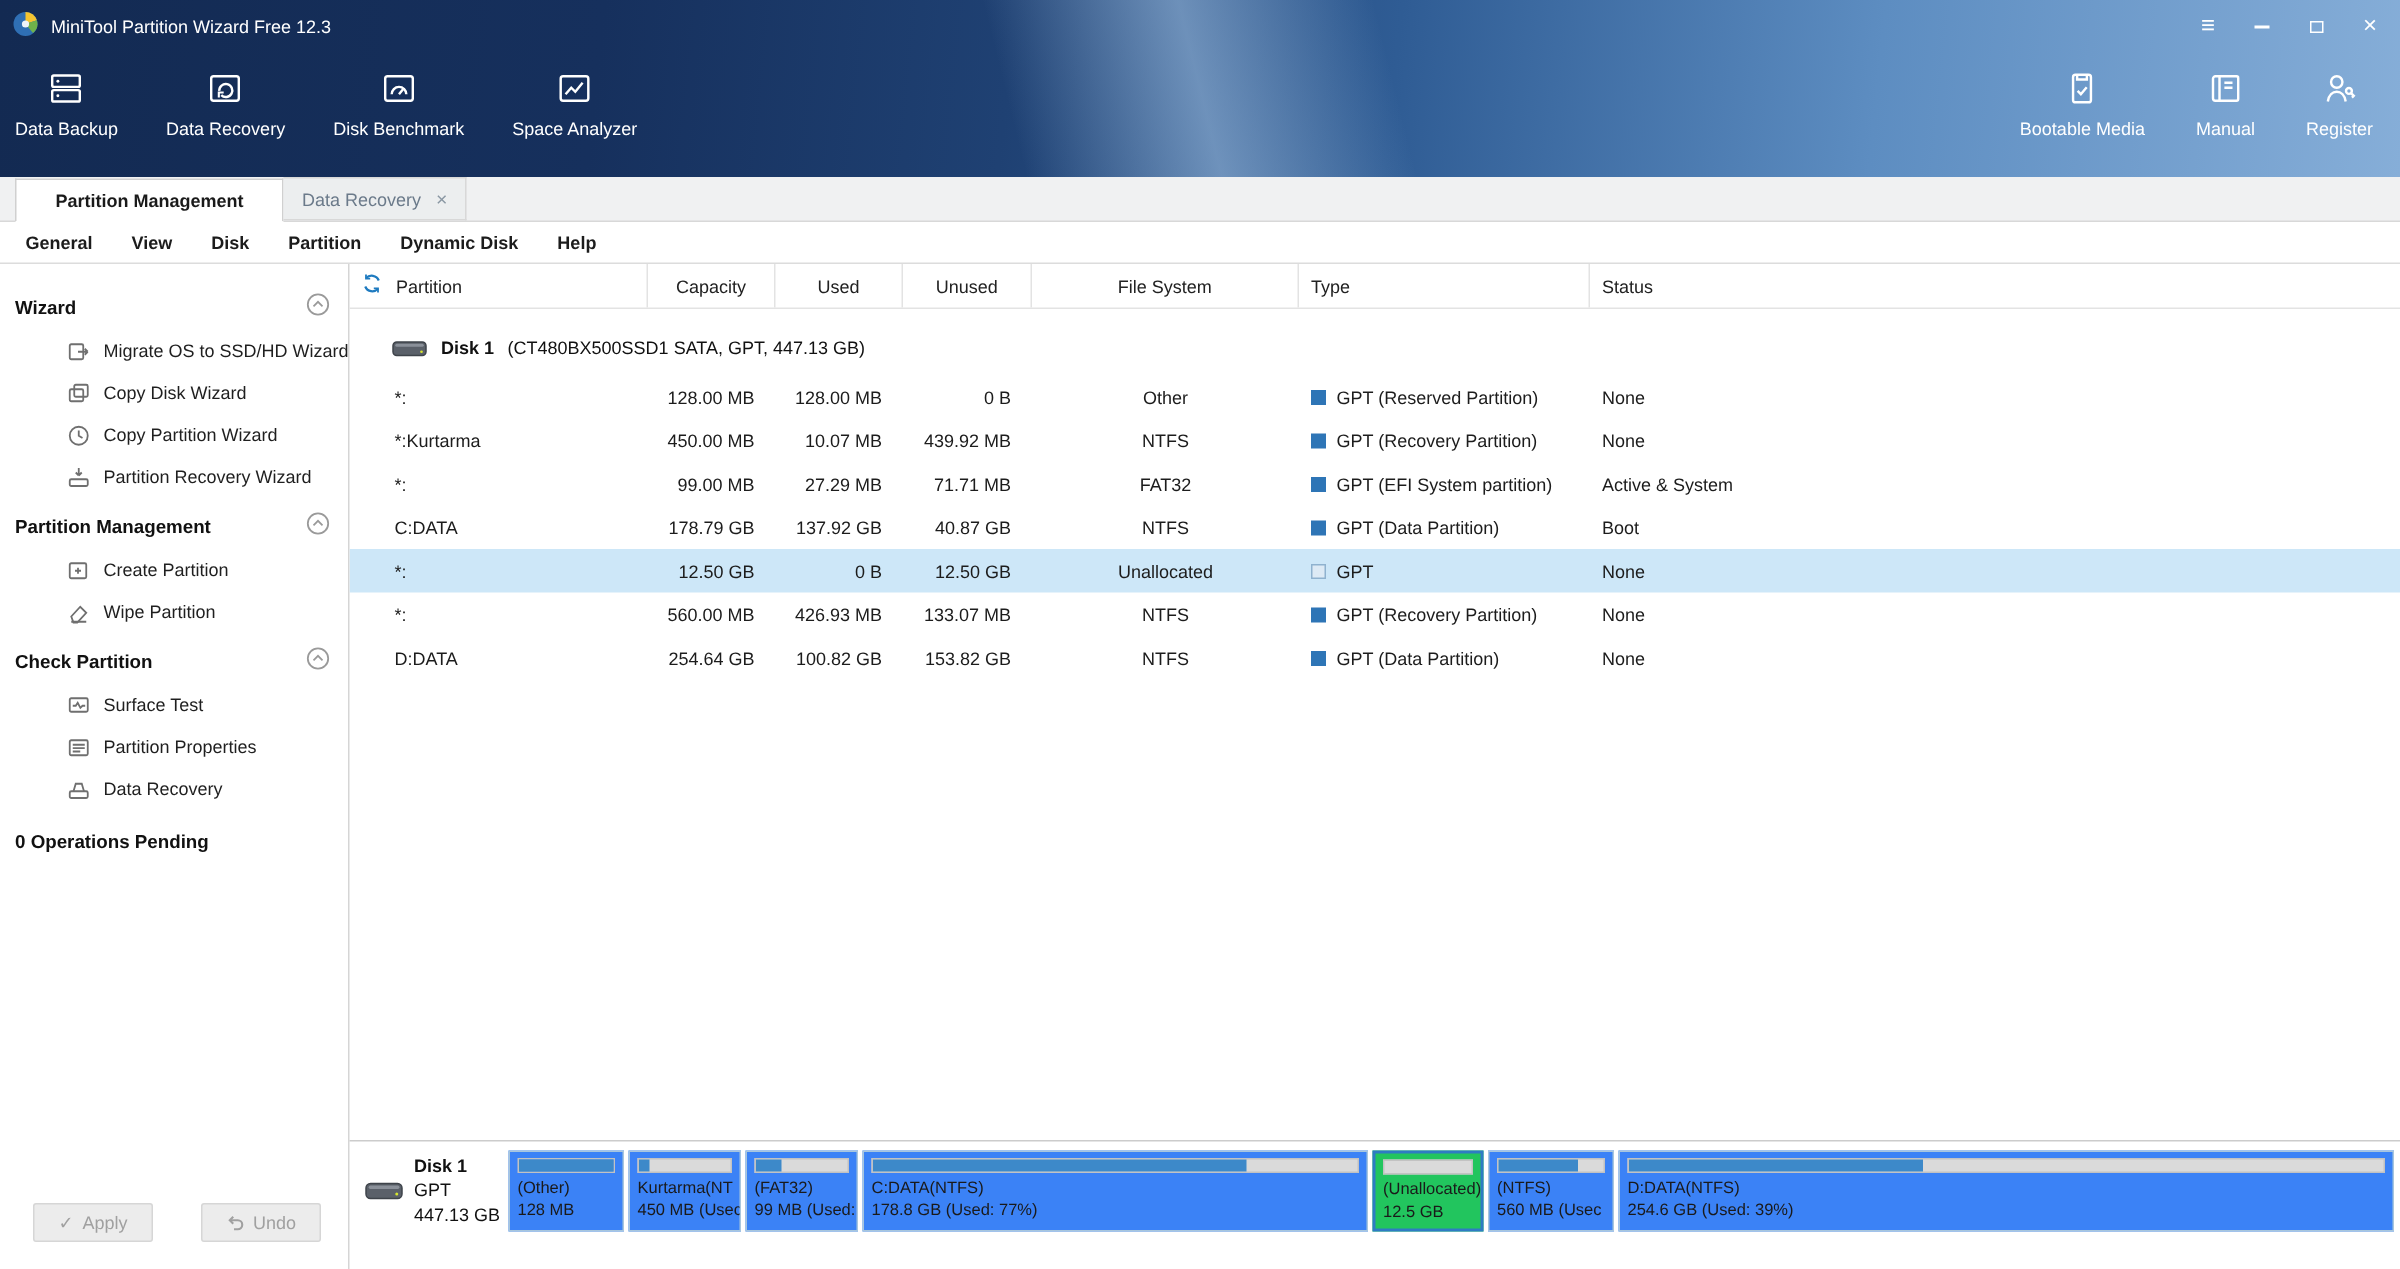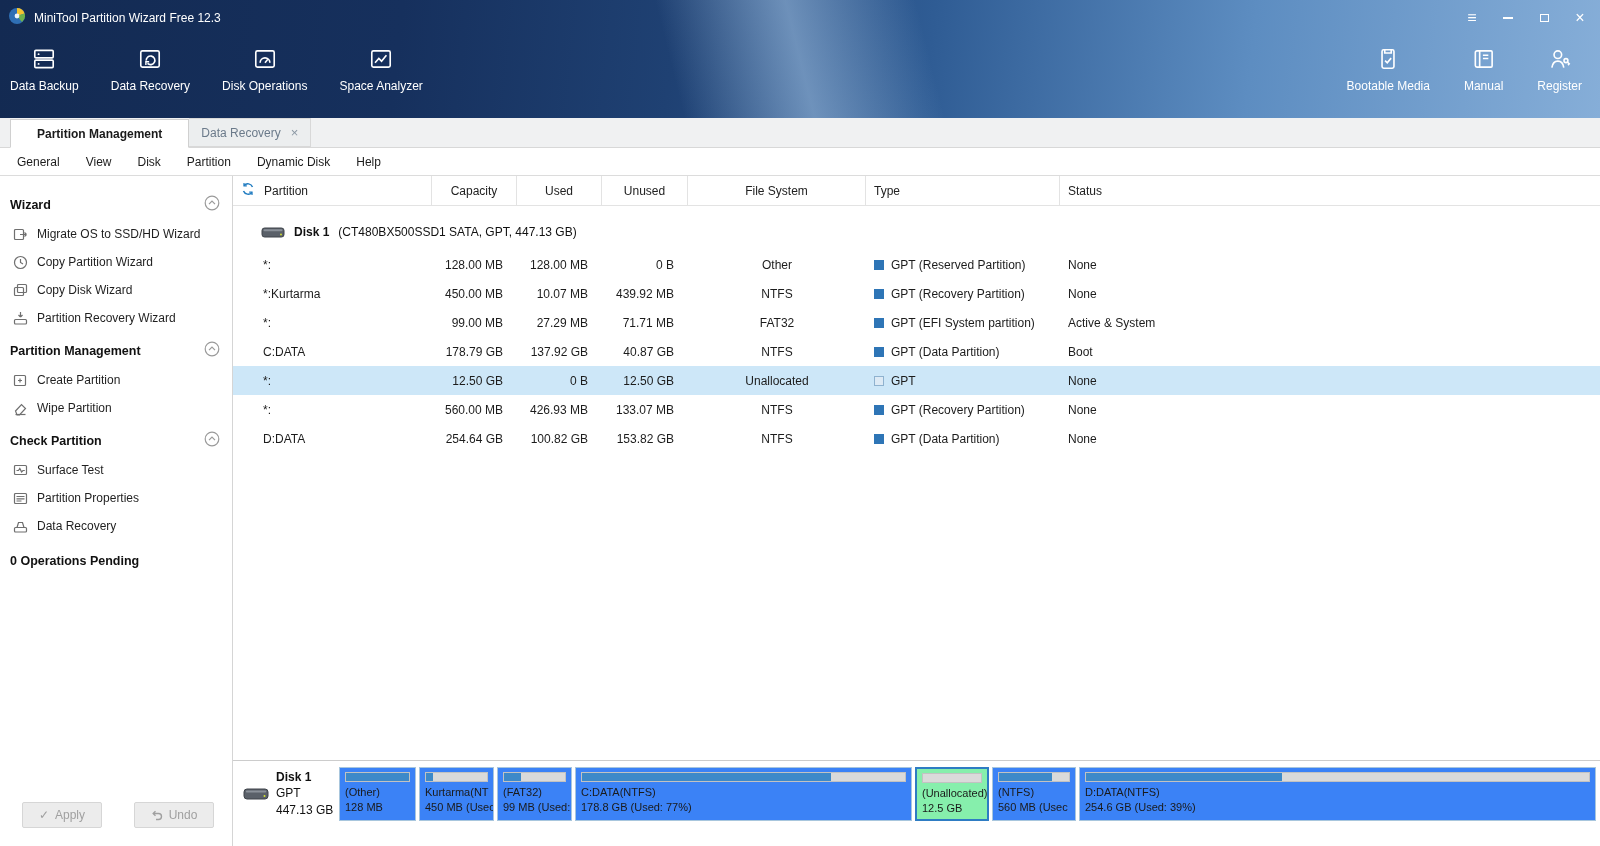--- a/index.html
+++ b/index.html
@@ -36,33 +36,33 @@
             border-bottom:1px solid #d8d8d8; padding-left:10px; }
   .tab { height:29px; display:flex; align-items:center; font-size:12px; cursor:pointer; }
   .tab.active { background:#fff; border:1px solid #d0d0d0; border-bottom:1px solid #fff;
                 font-weight:bold; color:#1a1a1a; padding:0 26px; margin-bottom:-1px; }
   .tab.inactive { background:#eceeef; border:1px solid #d8d8d8; border-left:none; color:#6b7a8a; padding:0 12px; gap:10px; }
   .tab-close { color:#8a97a3; font-size:13px; }
 
   
   .menubar { height:28px; flex:0 0 28px; background:#fff; border-bottom:1px solid #dcdcdc;
              display:flex; align-items:center; padding-left:4px; }
-  .menu-item { font-size:12px; color:#1c1c1c; padding:0 13px; height:100%; display:flex; align-items:center; cursor:pointer; }
+  .menu-item { font-size:12px; color:#1c1c1c; padding:0 13px; height:100%; display:flex; align-items:center; cursor:pointer;font-weight:bold; }
 
   
   .content { flex:1; display:flex; min-height:0; }
 
   
   .sidebar { width:233px; flex:0 0 233px; border-right:1px solid #d5d5d5; display:flex; flex-direction:column;
              padding-top:10px; }
   .sec-header { display:flex; align-items:center; justify-content:space-between;
                 padding:0 12px 0 10px; height:30px; margin-top:4px; cursor:pointer; }
   .sec-title { font-size:12.5px; font-weight:bold; color:#111; }
   .side-item { display:flex; align-items:center; gap:9px; height:28px; padding-left:13px; font-size:12px;
-               color:#1f1f1f; cursor:pointer; white-space:nowrap; }
+               color:#1f1f1f; cursor:pointer; white-space:nowrap;margin-left:32px; }
   .side-item svg { flex:0 0 auto; }
   .pending { font-size:12.5px; font-weight:bold; color:#111; padding-left:10px; margin-top:14px; }
   .side-spacer { flex:1; }
   .side-buttons { display:flex; align-items:center; padding:0 0 18px 22px; gap:32px; }
   .btn { width:80px; height:26px; background:#ececec; border:1px solid #d6d6d6; border-radius:2px;
          font-size:12px; color:#a0a0a0; display:flex; align-items:center; justify-content:center; gap:6px; cursor:pointer; }
 
   
   .main { flex:1; display:flex; flex-direction:column; min-width:0;
           --cols: 199px 85px 85px 86px 178px 194px 1fr; }
@@ -88,21 +88,21 @@
   .sq { width:10px; height:10px; background:#2e75b6; flex:0 0 auto; }
   .sq.outline { background:#ddeaf5; border:1px solid #8fb2cf; }
 
   
   .diskmap { flex:0 0 66px; border-top:1px solid #cccccc; display:flex; align-items:center; padding:0 4px; }
   .map-disk-label { width:102px; flex:0 0 102px; display:flex; align-items:center; gap:7px; padding-left:6px; }
   .map-disk-text { display:flex; flex-direction:column; line-height:1.35; font-size:12px; color:#111; }
   .map-disk-text .b { font-weight:bold; }
   .block { height:54px; border:1px solid #a8c6dd; background:#3b82f6; margin-right:3px;
            padding:4px 5px 0 5px; cursor:pointer; overflow:hidden; }
-  .block.selected { border:2px solid #2e7cc3; background:#86efac; }
+  .block.selected { border:2px solid #2e7cc3; background:#22c55e; }
   .block .bar { height:10px; background:#dadada; border:1px solid #c2c2c2; margin-bottom:3px; }
   .block .bar-fill { height:100%; background:#3d89c9; }
   .block .l1, .block .l2 { font-size:11px; color:#1a1a1a; white-space:nowrap; line-height:1.45; }
   .block.grow { flex:1; margin-right:0; }
   .map-footer-gap { flex:0 0 20px; }
 </style>
 </head>
 <body>
 
 <div class="app">
@@ -158,21 +158,21 @@
           <span class="tlabel">Data Recovery</span>
         </div>
         <div class="tool-btn">
           <span class="ticon">
             <svg width="26" height="26" viewBox="0 0 24 24" fill="none" stroke="#fff" stroke-width="1.5">
               <rect x="3.5" y="4.5" width="17" height="15" rx="1.5"></rect>
               <path d="M7.5 15.5a4.5 4.5 0 0 1 9 0"></path>
               <path d="M12 15.5l2.6-3.2"></path>
             </svg>
           </span>
-          <span class="tlabel">Disk Operations</span>
+          <span class="tlabel">Disk Benchmark</span>
         </div>
         <div class="tool-btn">
           <span class="ticon">
             <svg width="26" height="26" viewBox="0 0 24 24" fill="none" stroke="#fff" stroke-width="1.5">
               <rect x="3.5" y="4.5" width="17" height="15" rx="1.5"></rect>
               <path d="M6.5 15.5l3.5-4 2.5 2.5 4.5-5.5"></path>
             </svg>
           </span>
           <span class="tlabel">Space Analyzer</span>
         </div>
@@ -248,31 +248,31 @@
       </div>
       <div class="side-item">
         <svg width="15" height="15" viewBox="0 0 15 15" fill="none" stroke="#6f6f6f" stroke-width="1.2">
           <rect x="1.5" y="2.5" width="9" height="10" rx="1"></rect>
             <path d="M7 7.5h6.5m0 0l-2-2m2 2l-2 2"></path>
         </svg>
         <span>Migrate OS to SSD/HD Wizard</span>
       </div>
       <div class="side-item">
         <svg width="15" height="15" viewBox="0 0 15 15" fill="none" stroke="#6f6f6f" stroke-width="1.2">
+          <rect x="1.5" y="4.5" width="9" height="8" rx="1"></rect>
+            <rect x="4.5" y="1.5" width="9" height="8" rx="1"></rect>
+        </svg>
+        <span>Copy Disk Wizard</span>
+      </div>
+      <div class="side-item">
+        <svg width="15" height="15" viewBox="0 0 15 15" fill="none" stroke="#6f6f6f" stroke-width="1.2">
           <circle cx="7.5" cy="7.5" r="6"></circle>
             <path d="M7.5 4v3.5l2.5 1.5"></path>
         </svg>
         <span>Copy Partition Wizard</span>
-      </div>
-      <div class="side-item">
-        <svg width="15" height="15" viewBox="0 0 15 15" fill="none" stroke="#6f6f6f" stroke-width="1.2">
-          <rect x="1.5" y="4.5" width="9" height="8" rx="1"></rect>
-            <rect x="4.5" y="1.5" width="9" height="8" rx="1"></rect>
-        </svg>
-        <span>Copy Disk Wizard</span>
       </div>
       <div class="side-item">
         <svg width="15" height="15" viewBox="0 0 15 15" fill="none" stroke="#6f6f6f" stroke-width="1.2">
           <rect x="1.5" y="8.5" width="12" height="4.5" rx="1"></rect>
             <path d="M7.5 1v5m0 0l-2-2m2 2l2-2"></path>
         </svg>
         <span>Partition Recovery Wizard</span>
       </div>
 
       <div class="sec-header">

